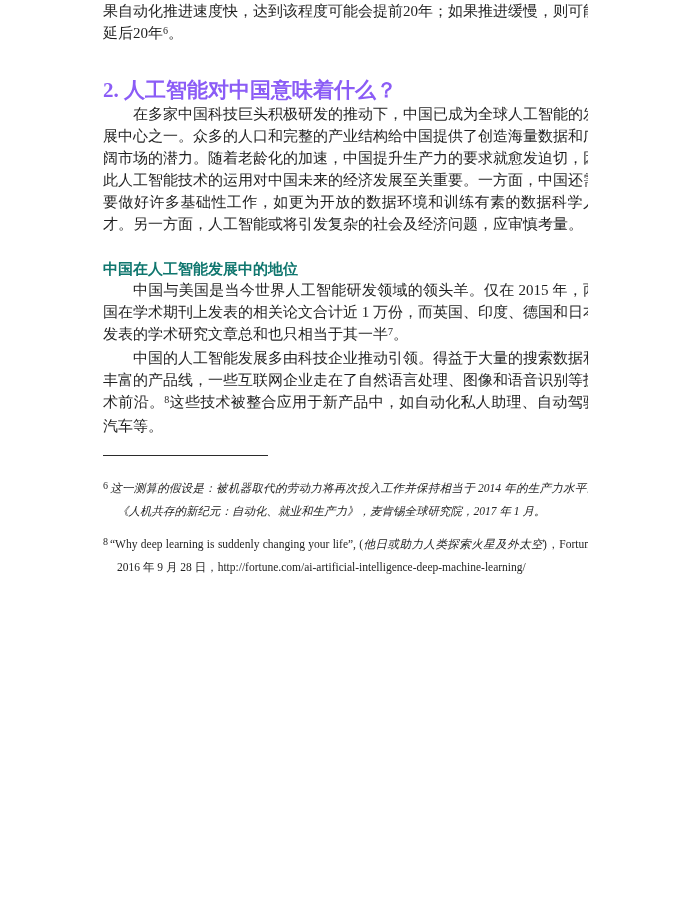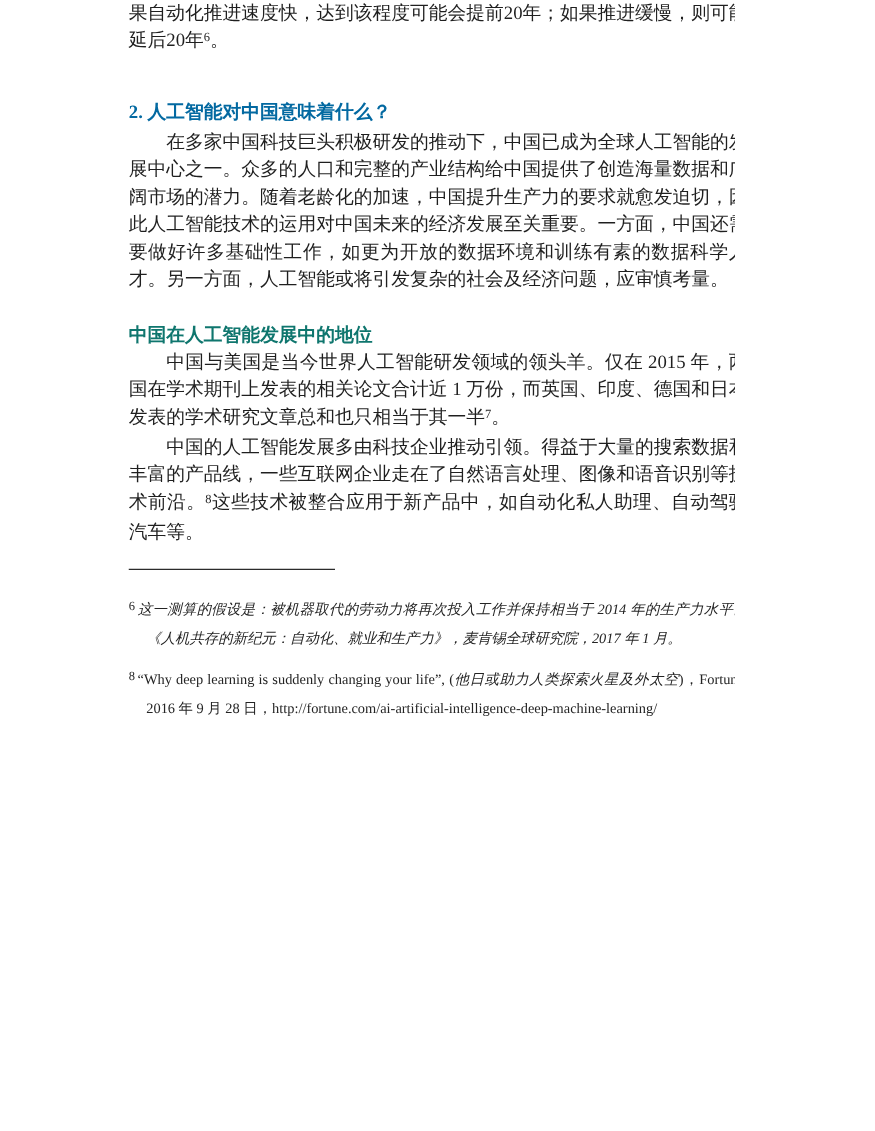--- a/index.html
+++ b/index.html
@@ -29,24 +29,24 @@
     text-align: justify;
   }
   p.indent { text-indent: 2em; }
   .sup {
     font-size: 10px;
     position: relative;
     top: -4px;
   }
   h1.heading {
     margin: 31px 0 0 0;
-    font-size: 15px;
+    font-size: 21px;
     line-height: 26px;
     font-weight: bold;
-    color: #0369a1;
+    color: #8b5cf6;
   }
   h2.subheading {
     margin: 24px 0 0 0;
     font-size: 15px;
     line-height: 20px;
     font-weight: bold;
     color: #0f766e;
   }
   .m-p1   { margin-top: 81px; }
   .m-p2   { margin-top: 4px; }

